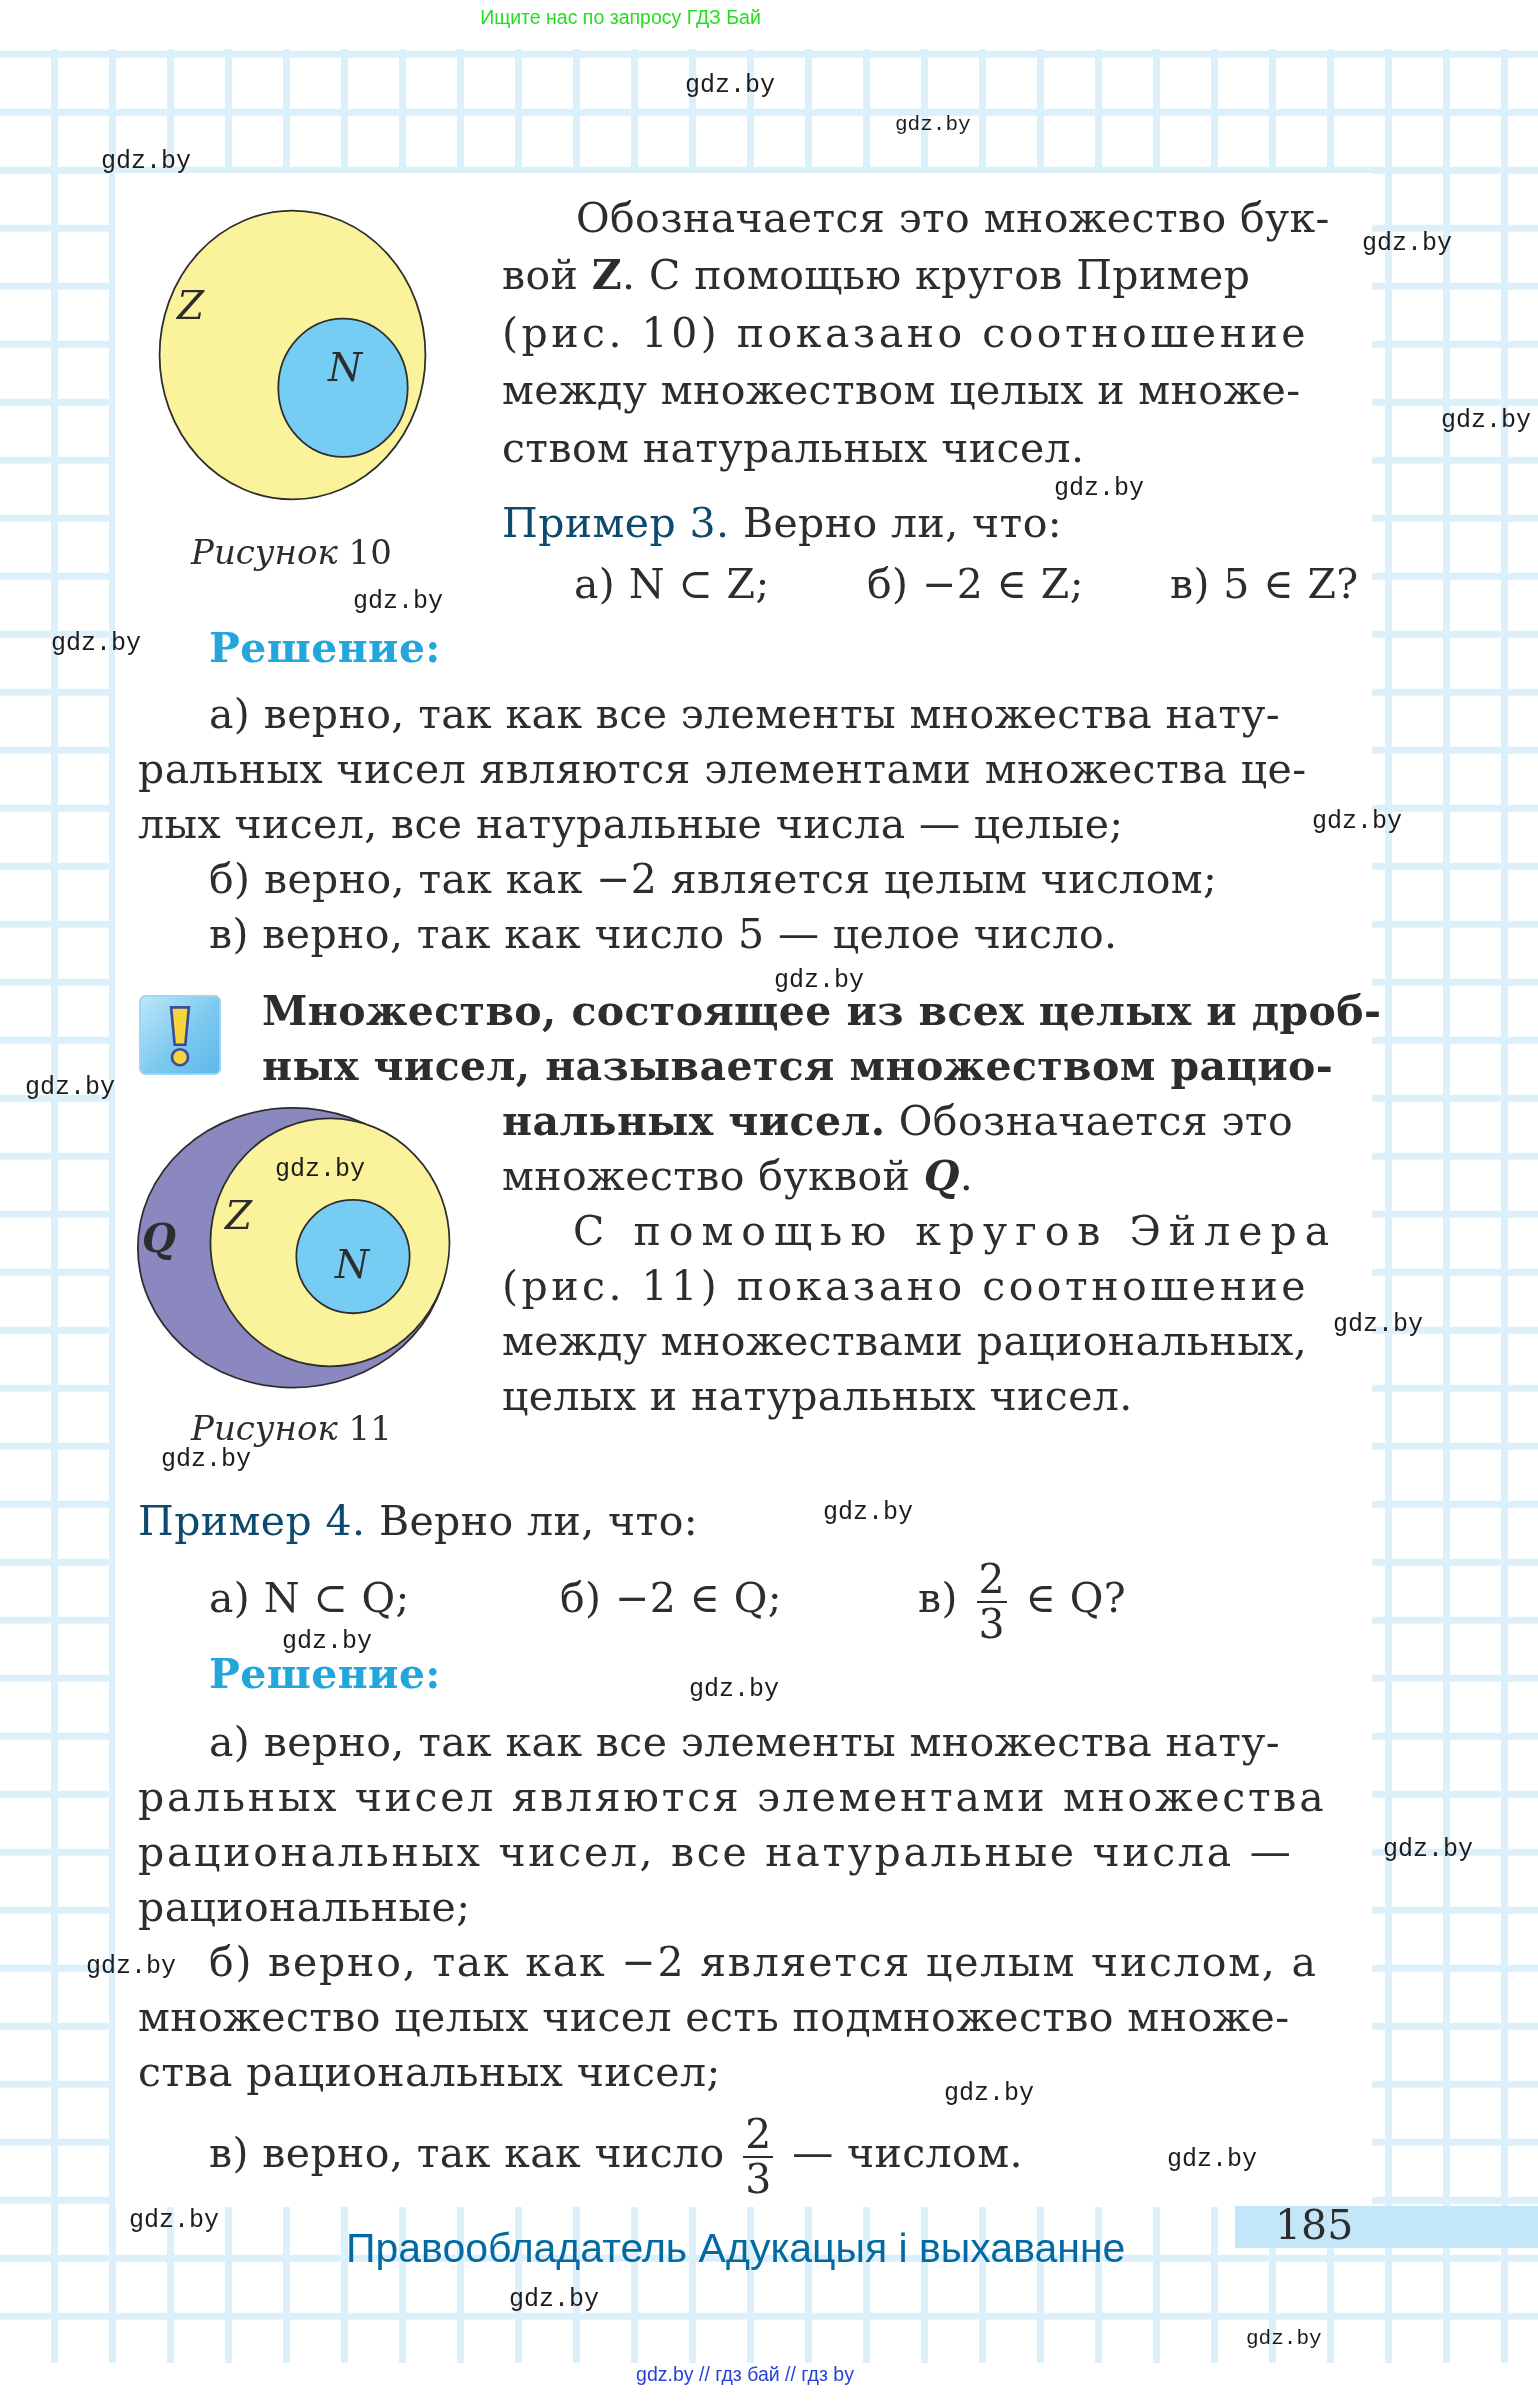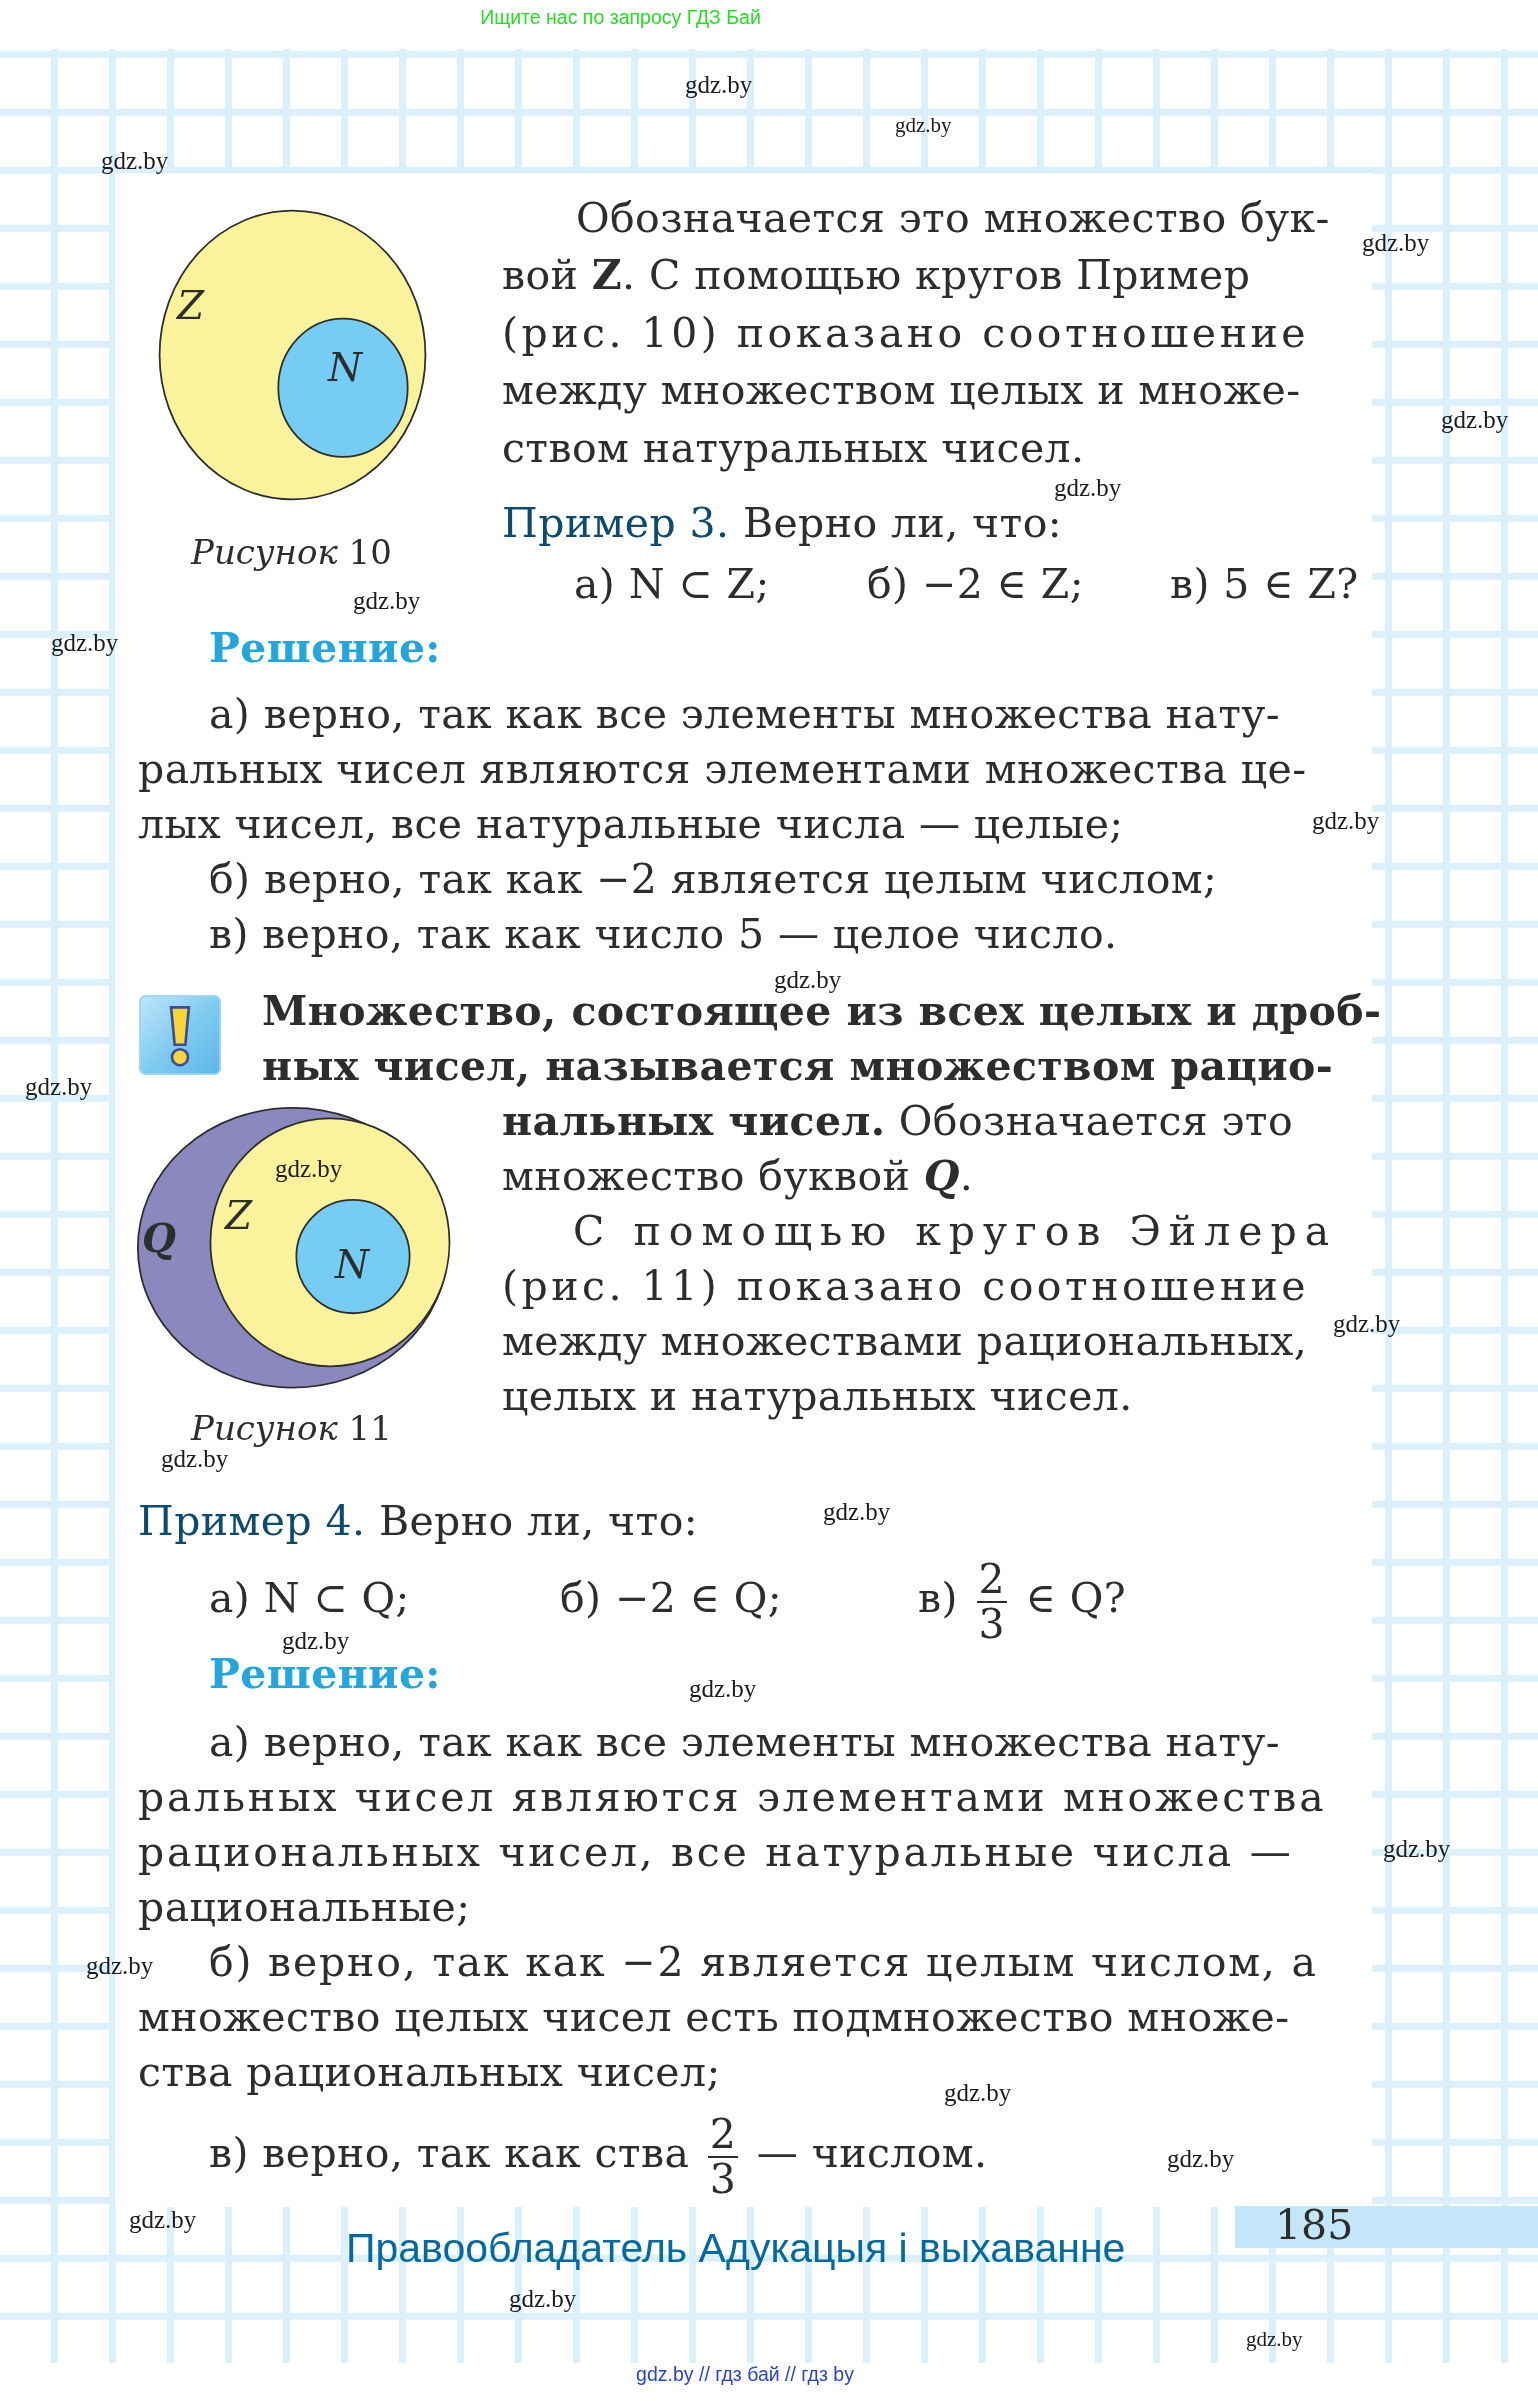--- a/index.html
+++ b/index.html
@@ -21,21 +21,21 @@
       linear-gradient(to right, #dcf0fb 0, #dcf0fb 7px, transparent 7px),
       linear-gradient(to bottom, #dcf0fb 0, #dcf0fb 7px, transparent 7px);
     background-size:58px 58px;
     background-position:51px 1.8px;
   }
   .panel {
     position:absolute; left:115px; top:173px; width:1257px; height:2034px;
     background:#ffffff;
   }
   .wm {
-    position:absolute; font-family:Liberation Serif, serif;
+    position:absolute; font-family:Liberation Mono, monospace;
     color:#1c1c1c; font-size:25px; white-space:nowrap;
   }
   .wm.sm { font-size:21px; }
   .t {
     position:absolute; white-space:nowrap; font-size:41px; line-height:55px;
     color:#2d2d2d; letter-spacing:0.4px;
   }
   .red { color:#0c4a6e; }
   .blue { color:#23a6dc; }
   .bold { font-weight:bold; }
@@ -156,21 +156,21 @@
 
 <div class="t blue bold" style="left:209px;top:1647px">Решение:</div>
 <div class="t" style="left:209px;top:1715px">а) верно, так как все элементы множества нату-</div>
 <div class="t" style="left:138px;top:1770px;letter-spacing:2.7px">ральных чисел являются элементами множества</div>
 <div class="t" style="left:138px;top:1825px;letter-spacing:2.7px">рациональных чисел, все натуральные числа —</div>
 <div class="t" style="left:138px;top:1880px">рациональные;</div>
 <div class="t" style="left:209px;top:1935px;letter-spacing:1.8px">б) верно, так как −2 является целым числом, а</div>
 <div class="t" style="left:138px;top:1990px">множество целых чисел есть подмножество множе-</div>
 <div class="t" style="left:138px;top:2045px">ства рациональных чисел;</div>
 <div class="t" style="left:209px;top:2108px;line-height:90px">
-  <span>в) верно, так как ства</span>
+  <span>в) верно, так как число</span>
   <span class="frac"><span class="num">2</span><span>3</span></span>
   <span>— числом.</span>
 </div>
 
 <div class="page-num-band"></div>
 <div class="page-num">185</div>
 <div class="rights">Правообладатель Адукацыя і выхаванне</div>
 <div class="bottom-links">gdz.by // гдз бай // гдз by</div>
 
 <div class="wm" style="left:685px;top:71px">gdz.by</div>

